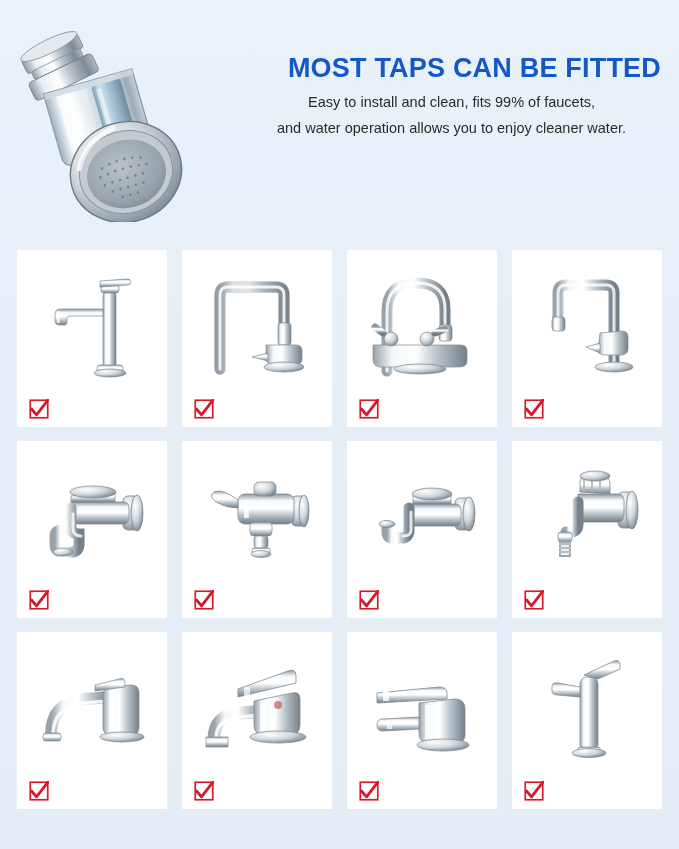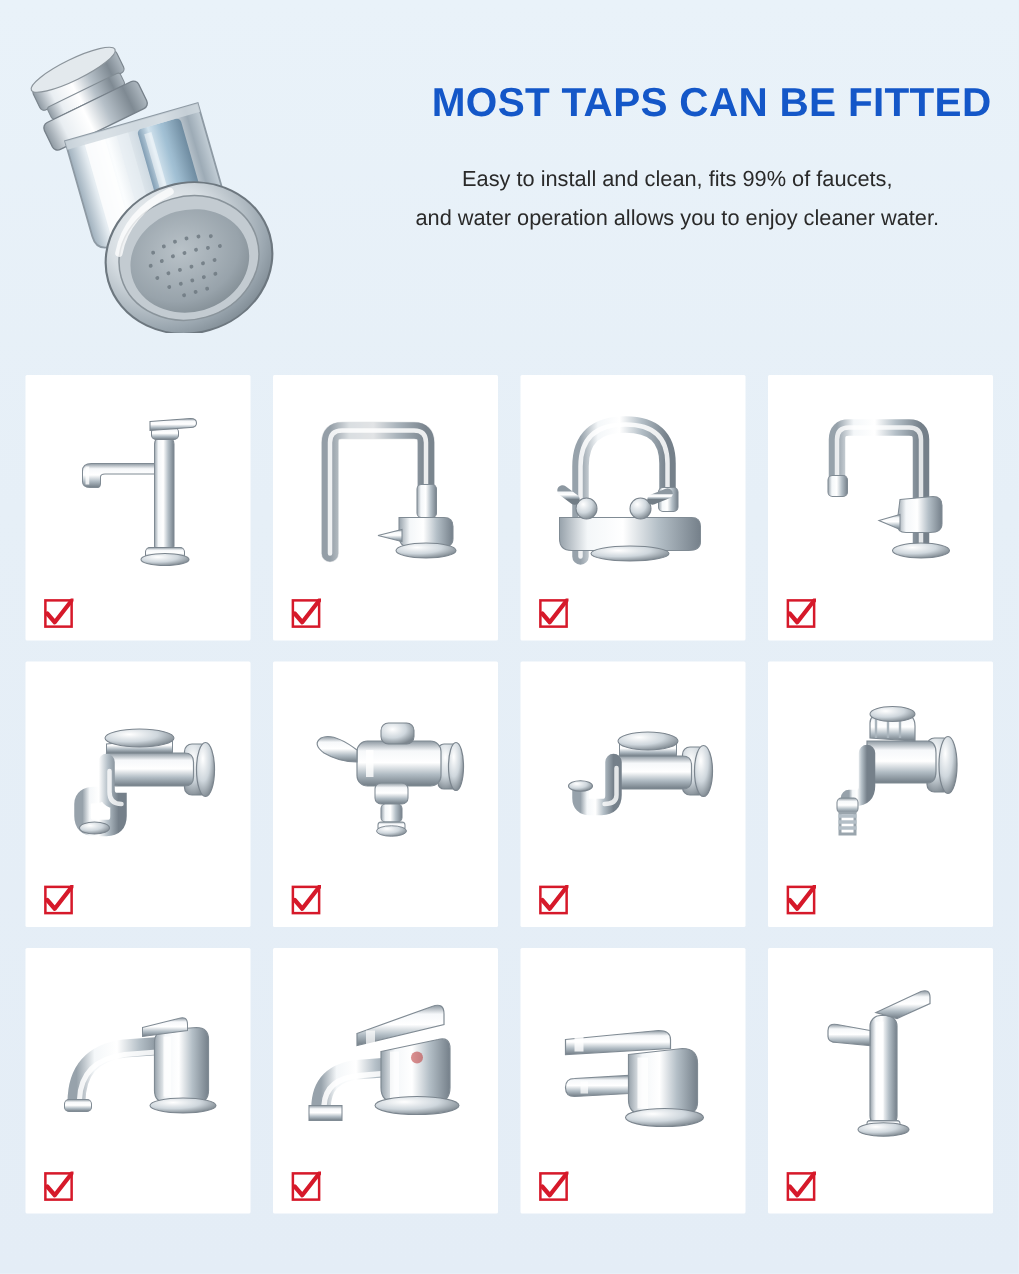--- a/index.html
+++ b/index.html
@@ -48,21 +48,21 @@
     font-size: 27px;
     font-weight: bold;
     color: #1457c8;
     letter-spacing: 0.2px;
     line-height: 1.05;
     white-space: nowrap;
     text-align: right;
     padding-right: 2px;
   }
   .subline {
-    margin-top: 26px;
+    margin-top: 8px;
     font-size: 14.5px;
     color: #2a2a2a;
     line-height: 1.75;
     text-align: center;
     padding-left: 18px;
   }
 
   
   .grid {
     position: absolute;

